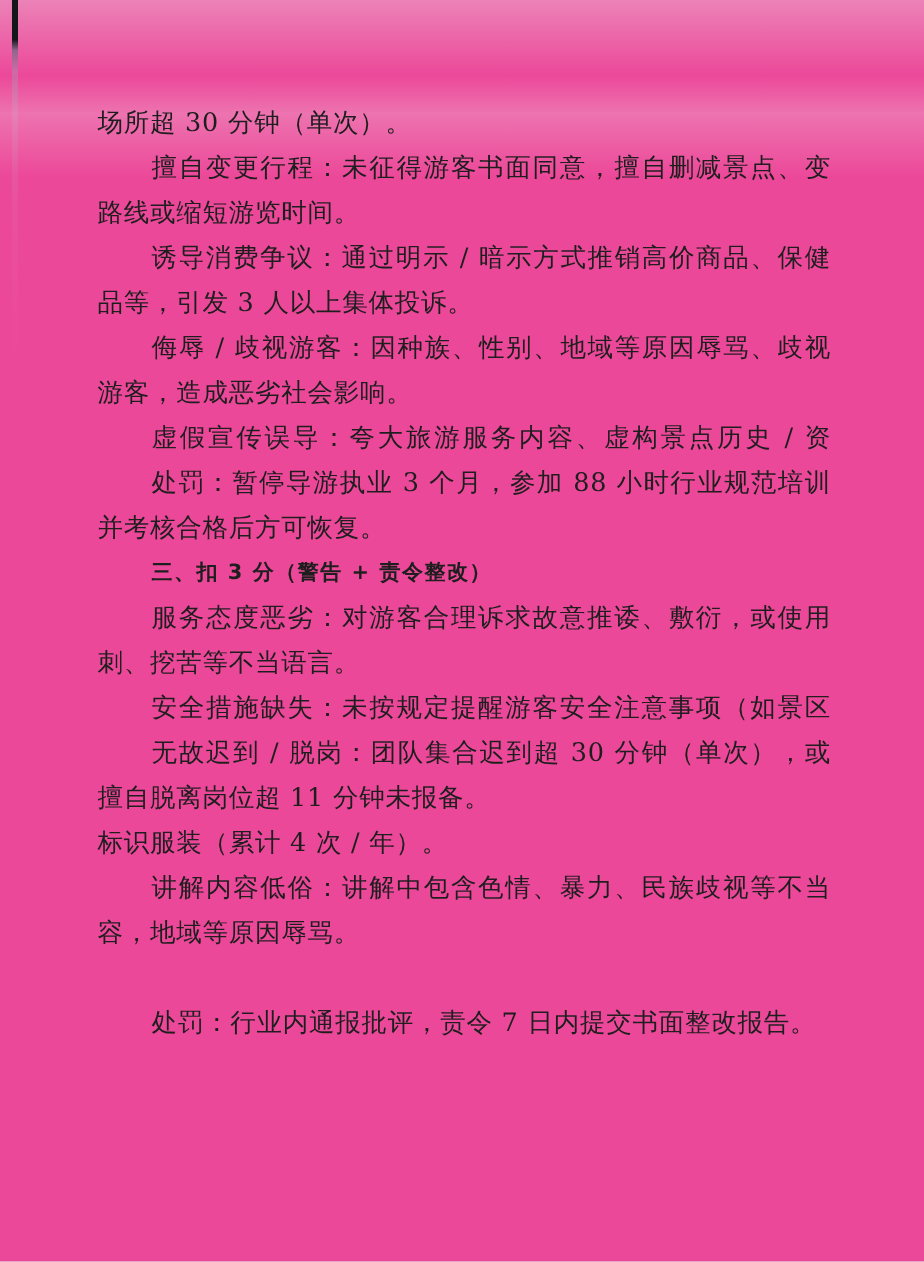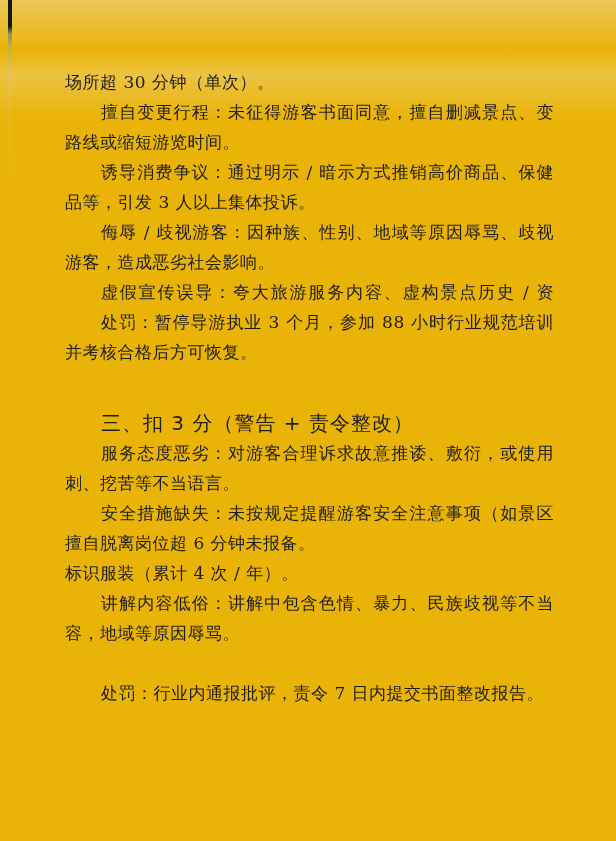--- a/index.html
+++ b/index.html
@@ -5,21 +5,21 @@
   html, body {
     margin: 0;
     padding: 0;
     background: #e8e8e8;
   }
   .page {
     position: relative;
     width: 616px;
     height: 841px;
     margin: 0 auto;
-    background: #eab308;
+    background: #ec4899;
     overflow: hidden;
     font-family: "DejaVu Serif", "Liberation Serif", serif;
   }
   
   .page::before {
     content: "";
     position: absolute;
     left: 0; top: 0; right: 0; bottom: 0;
     background:
       linear-gradient(180deg,
@@ -64,25 +64,24 @@
     text-align-last: justify;
     text-justify: inter-character;
     overflow: hidden;
   }
   .line.indent { padding-left: 36px; }
   .line.indent.fill {
     padding-left: 0;
     text-indent: 36px;
   }
   .line.bold {
-    font-weight: 400;
+    font-weight: 700;
     font-family: "DejaVu Sans", "Liberation Sans", sans-serif;
     letter-spacing: 1px;
-    font-size: 20px;
-    margin-top: 41px;
+    font-size: 14px;
   }
   .line.blank { height: 30px; }
 </style>
 </head>
 <body>
 
 <div class="page">
   <div class="scan-mark"></div>
   <div class="text-block">
       <div class="line">场所超 30 分钟（单次）。</div>
@@ -92,20 +91,21 @@
       <div class="line">品等，引发 3 人以上集体投诉。</div>
       <div class="line indent fill">侮辱 / 歧视游客：因种族、性别、地域等原因辱骂、歧视</div>
       <div class="line">游客，造成恶劣社会影响。</div>
       <div class="line indent fill">虚假宣传误导：夸大旅游服务内容、虚构景点历史 / 资质，</div>
       <div class="line indent fill">处罚：暂停导游执业 3 个月，参加 88 小时行业规范培训</div>
       <div class="line">并考核合格后方可恢复。</div>
       <div class="line indent bold">三、扣 3 分（警告 + 责令整改）</div>
       <div class="line indent fill">服务态度恶劣：对游客合理诉求故意推诿、敷衍，或使用讽</div>
       <div class="line">刺、挖苦等不当语言。</div>
       <div class="line indent fill">安全措施缺失：未按规定提醒游客安全注意事项（如景区风</div>
-      <div class="line">擅自脱离岗位超 6 分钟未报备。</div>
+      <div class="line indent fill">无故迟到 / 脱岗：团队集合迟到超 30 分钟（单次），或</div>
+      <div class="line">擅自脱离岗位超 11 分钟未报备。</div>
       <div class="line">标识服装（累计 4 次 / 年）。</div>
       <div class="line indent fill">讲解内容低俗：讲解中包含色情、暴力、民族歧视等不当内</div>
       <div class="line">容，地域等原因辱骂。</div>
       <div class="line blank"></div>
       <div class="line indent">处罚：行业内通报批评，责令 7 日内提交书面整改报告。</div>
     </div>
 </div>
 
 </body></html>

